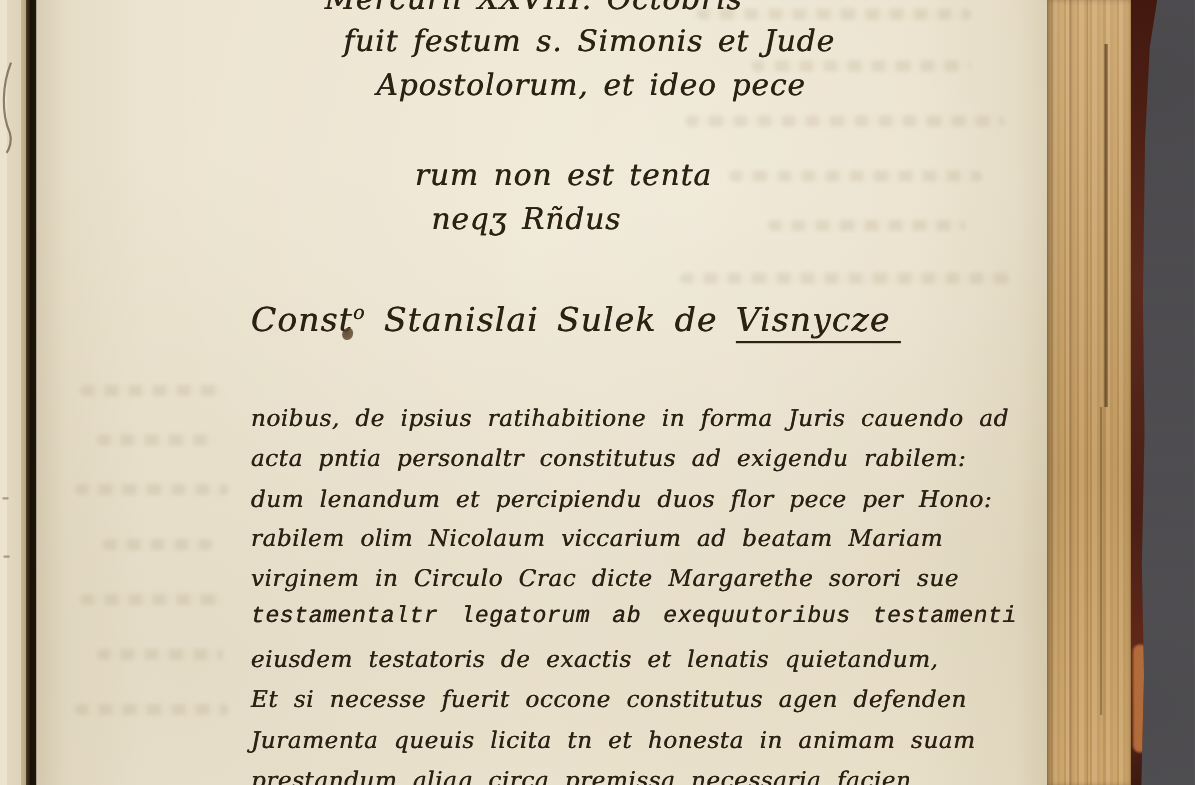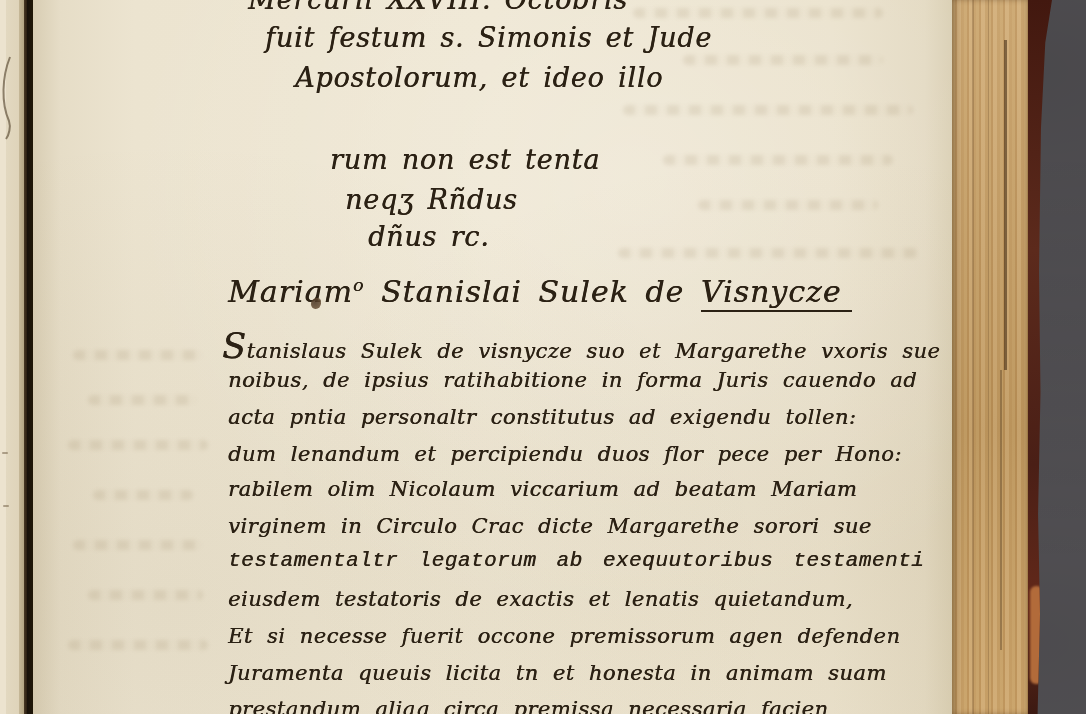--- a/index.html
+++ b/index.html
@@ -34,21 +34,21 @@
       radial-gradient(ellipse at 85% 70%, rgba(130,110,70,.06), transparent 50%),
       linear-gradient(90deg,#d8cdb3 0,#e6ddc7 3%,#ece4d0 11%,#eee6d2 50%,#eae1cb 87%,#e3d9c1 97%,#d9ceb2 100%);
   }
   .smudge{
     position:absolute;height:10px;border-radius:5px;
     background:repeating-linear-gradient(90deg, rgba(140,118,80,.45) 0 12px, rgba(140,118,80,.06) 12px 22px);
     filter:blur(2px);opacity:.3;
   }
 
   .ink{color:#2b2114;font-style:italic;text-shadow:.4px 0 0 #2b2114;}
-  .date-line{position:absolute;font-size:27px;letter-spacing:.8px;word-spacing:4px;white-space:nowrap;}
+  .date-line{position:absolute;font-size:27px;letter-spacing:.8px;word-spacing:4px;white-space:nowrap;margin-left:47px;}
   .entry-title{position:absolute;font-size:30px;letter-spacing:1px;word-spacing:6px;white-space:nowrap;}
   .entry-title .sup{font-size:58%;vertical-align:super;}
   .entry-title .u{border-bottom:2px solid #2b2114;padding-right:10px;padding-bottom:1px;}
   .body-line{position:absolute;font-size:21px;letter-spacing:.5px;word-spacing:7px;white-space:nowrap;}
   .body-line.has-initial::first-letter{font-size:35px;}
   .blot{
     position:absolute;width:10px;height:11px;border-radius:60% 40% 55% 45%;
     background:radial-gradient(circle at 40% 40%, #4a3624, #6b5238 80%);opacity:.85;filter:blur(.4px);
   }
 
@@ -93,39 +93,37 @@
   <div class="smudge" style="left:40px;top:350px;width:130px;"></div>
   <div class="smudge" style="left:55px;top:395px;width:110px;"></div>
   <div class="smudge" style="left:35px;top:440px;width:140px;"></div>
   <div class="smudge" style="left:60px;top:490px;width:100px;"></div>
   <div class="smudge" style="left:40px;top:540px;width:130px;"></div>
   <div class="smudge" style="left:55px;top:590px;width:115px;"></div>
   <div class="smudge" style="left:35px;top:640px;width:140px;"></div>
 
   <div class="date-line ink" style="left:215px;top:-16px;">Mercurii XXVIII. Octobris</div>
   <div class="date-line ink" style="left:232px;top:22px;">fuit festum s. Simonis et Jude</div>
-  <div class="date-line ink" style="left:262px;top:62px;">Apostolorum, et ideo illo</div>
+  <div class="date-line ink" style="left:262px;top:62px;">Apostolorum, et ideo pece</div>
   <div class="date-line ink" style="left:312px;top:184px;">neqʒ Rñdus</div>
   <div class="date-line ink" style="left:297px;top:144px;">rum non est tenta</div>
-  <div class="date-line ink" style="left:335px;top:221px;">dñus rc.</div>
 
   <div class="entry-title ink" style="left:195px;top:274px;">
-    <span>Mariam</span><span class="sup">o</span><span> Stanislai Sulek de </span><span class="u">Visnycze</span>
+    <span>Const</span><span class="sup">o</span><span> Stanislai Sulek de </span><span class="u">Visnycze</span>
   </div>
   <div class="blot" style="left:278px;top:298px;"></div>
 
-  <div class="body-line ink has-initial" style="left:189px;top:326px;">Stanislaus Sulek de visnycze suo et Margarethe vxoris sue</div>
   <div class="body-line ink" style="left:195px;top:368px;">noibus, de ipsius ratihabitione in forma Juris cauendo ad</div>
-  <div class="body-line ink" style="left:195px;top:405px;">acta pntia personaltr constitutus ad exigendu tollen:</div>
+  <div class="body-line ink" style="left:195px;top:405px;">acta pntia personaltr constitutus ad exigendu rabilem:</div>
   <div class="body-line ink" style="left:195px;top:442px;">dum lenandum et percipiendu duos flor pece per Hono:</div>
   <div class="body-line ink" style="left:195px;top:477px;">rabilem olim Nicolaum viccarium ad beatam Mariam</div>
   <div class="body-line ink" style="left:195px;top:514px;">virginem in Circulo Crac dicte Margarethe sorori sue</div>
   <div class="body-line ink" style="left:195px;top:549px;font-family:Liberation Mono, monospace;">testamentaltr legatorum ab exequutoribus testamenti</div>
   <div class="body-line ink" style="left:195px;top:587px;">eiusdem testatoris de exactis et lenatis quietandum,</div>
-  <div class="body-line ink" style="left:195px;top:624px;">Et si necesse fuerit occone premissorum agen defenden</div>
+  <div class="body-line ink" style="left:195px;top:624px;">Et si necesse fuerit occone constitutus agen defenden</div>
   <div class="body-line ink" style="left:195px;top:661px;">Juramenta queuis licita tn et honesta in animam suam</div>
   <div class="body-line ink" style="left:195px;top:697px;">prestandum aliaq circa premissa necessaria facien</div>
 </div>
 
 <div class="fore-edge">
   <div class="crack" style="left:52px;top:40px;width:3px;height:330px;"></div>
   <div class="crack" style="left:48px;top:370px;width:2px;height:280px;opacity:.6;"></div>
   <div class="streak" style="left:20px;top:0;width:2px;height:714px;"></div>
   <div class="streak" style="left:36px;top:0;width:1px;height:714px;"></div>
 </div>

